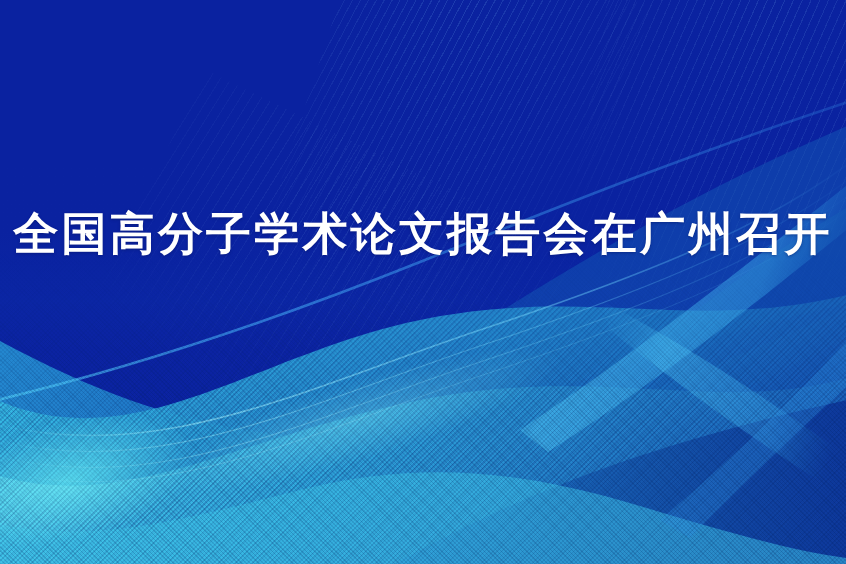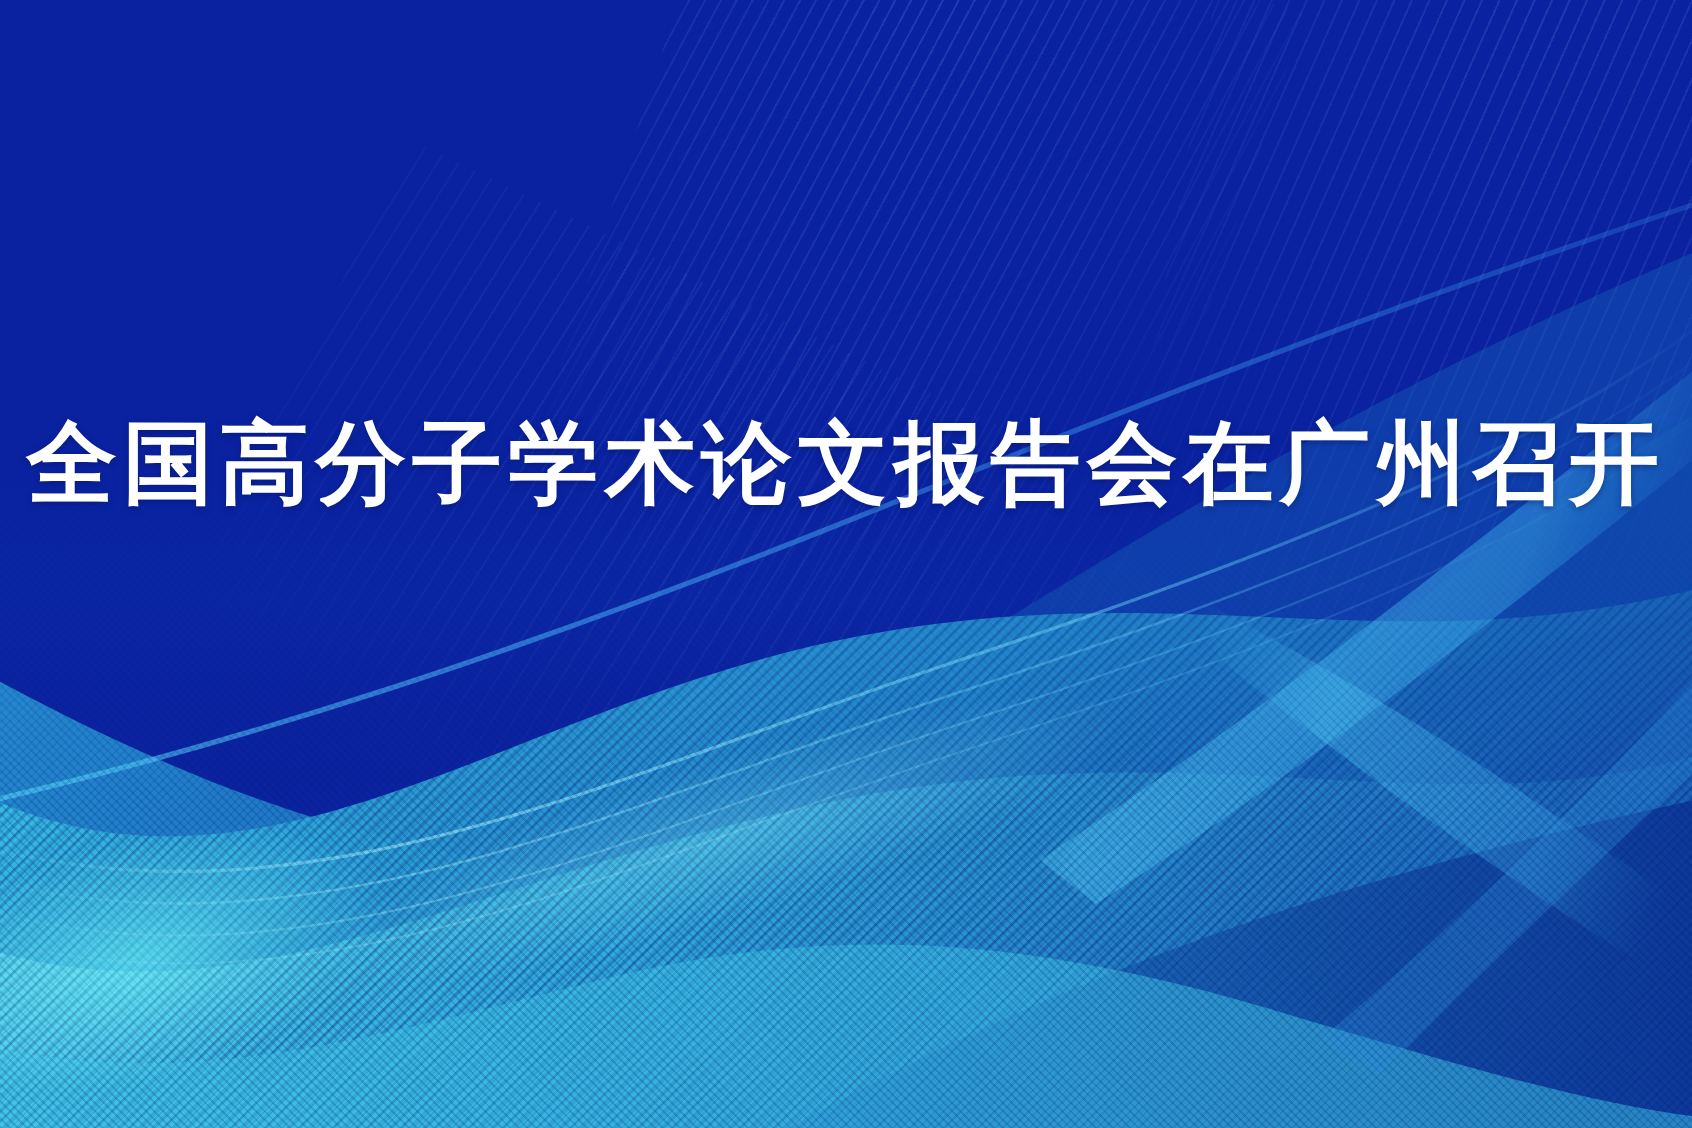--- a/index.html
+++ b/index.html
@@ -120,24 +120,23 @@
     left: 150px; top: 380px;
     width: 420px; height: 80px;
     background: radial-gradient(closest-side, rgba(120,240,255,0.28), rgba(0,0,0,0) 100%);
     transform: rotate(-17deg);
   }
 
   
   .title-wrap {
     position: absolute;
     left: 0; right: 0;
-    top: 196px;
+    top: 212px;
     height: 72px;
     display: flex;
-    align-items: center;
     justify-content: center;
     z-index: 40;
   }
   .title {
     color: #ffffff;
     font-family: "Liberation Serif", "DejaVu Serif", serif;
     font-size: 45px;
     font-weight: bold;
     letter-spacing: 3.2px;
     line-height: 1;

